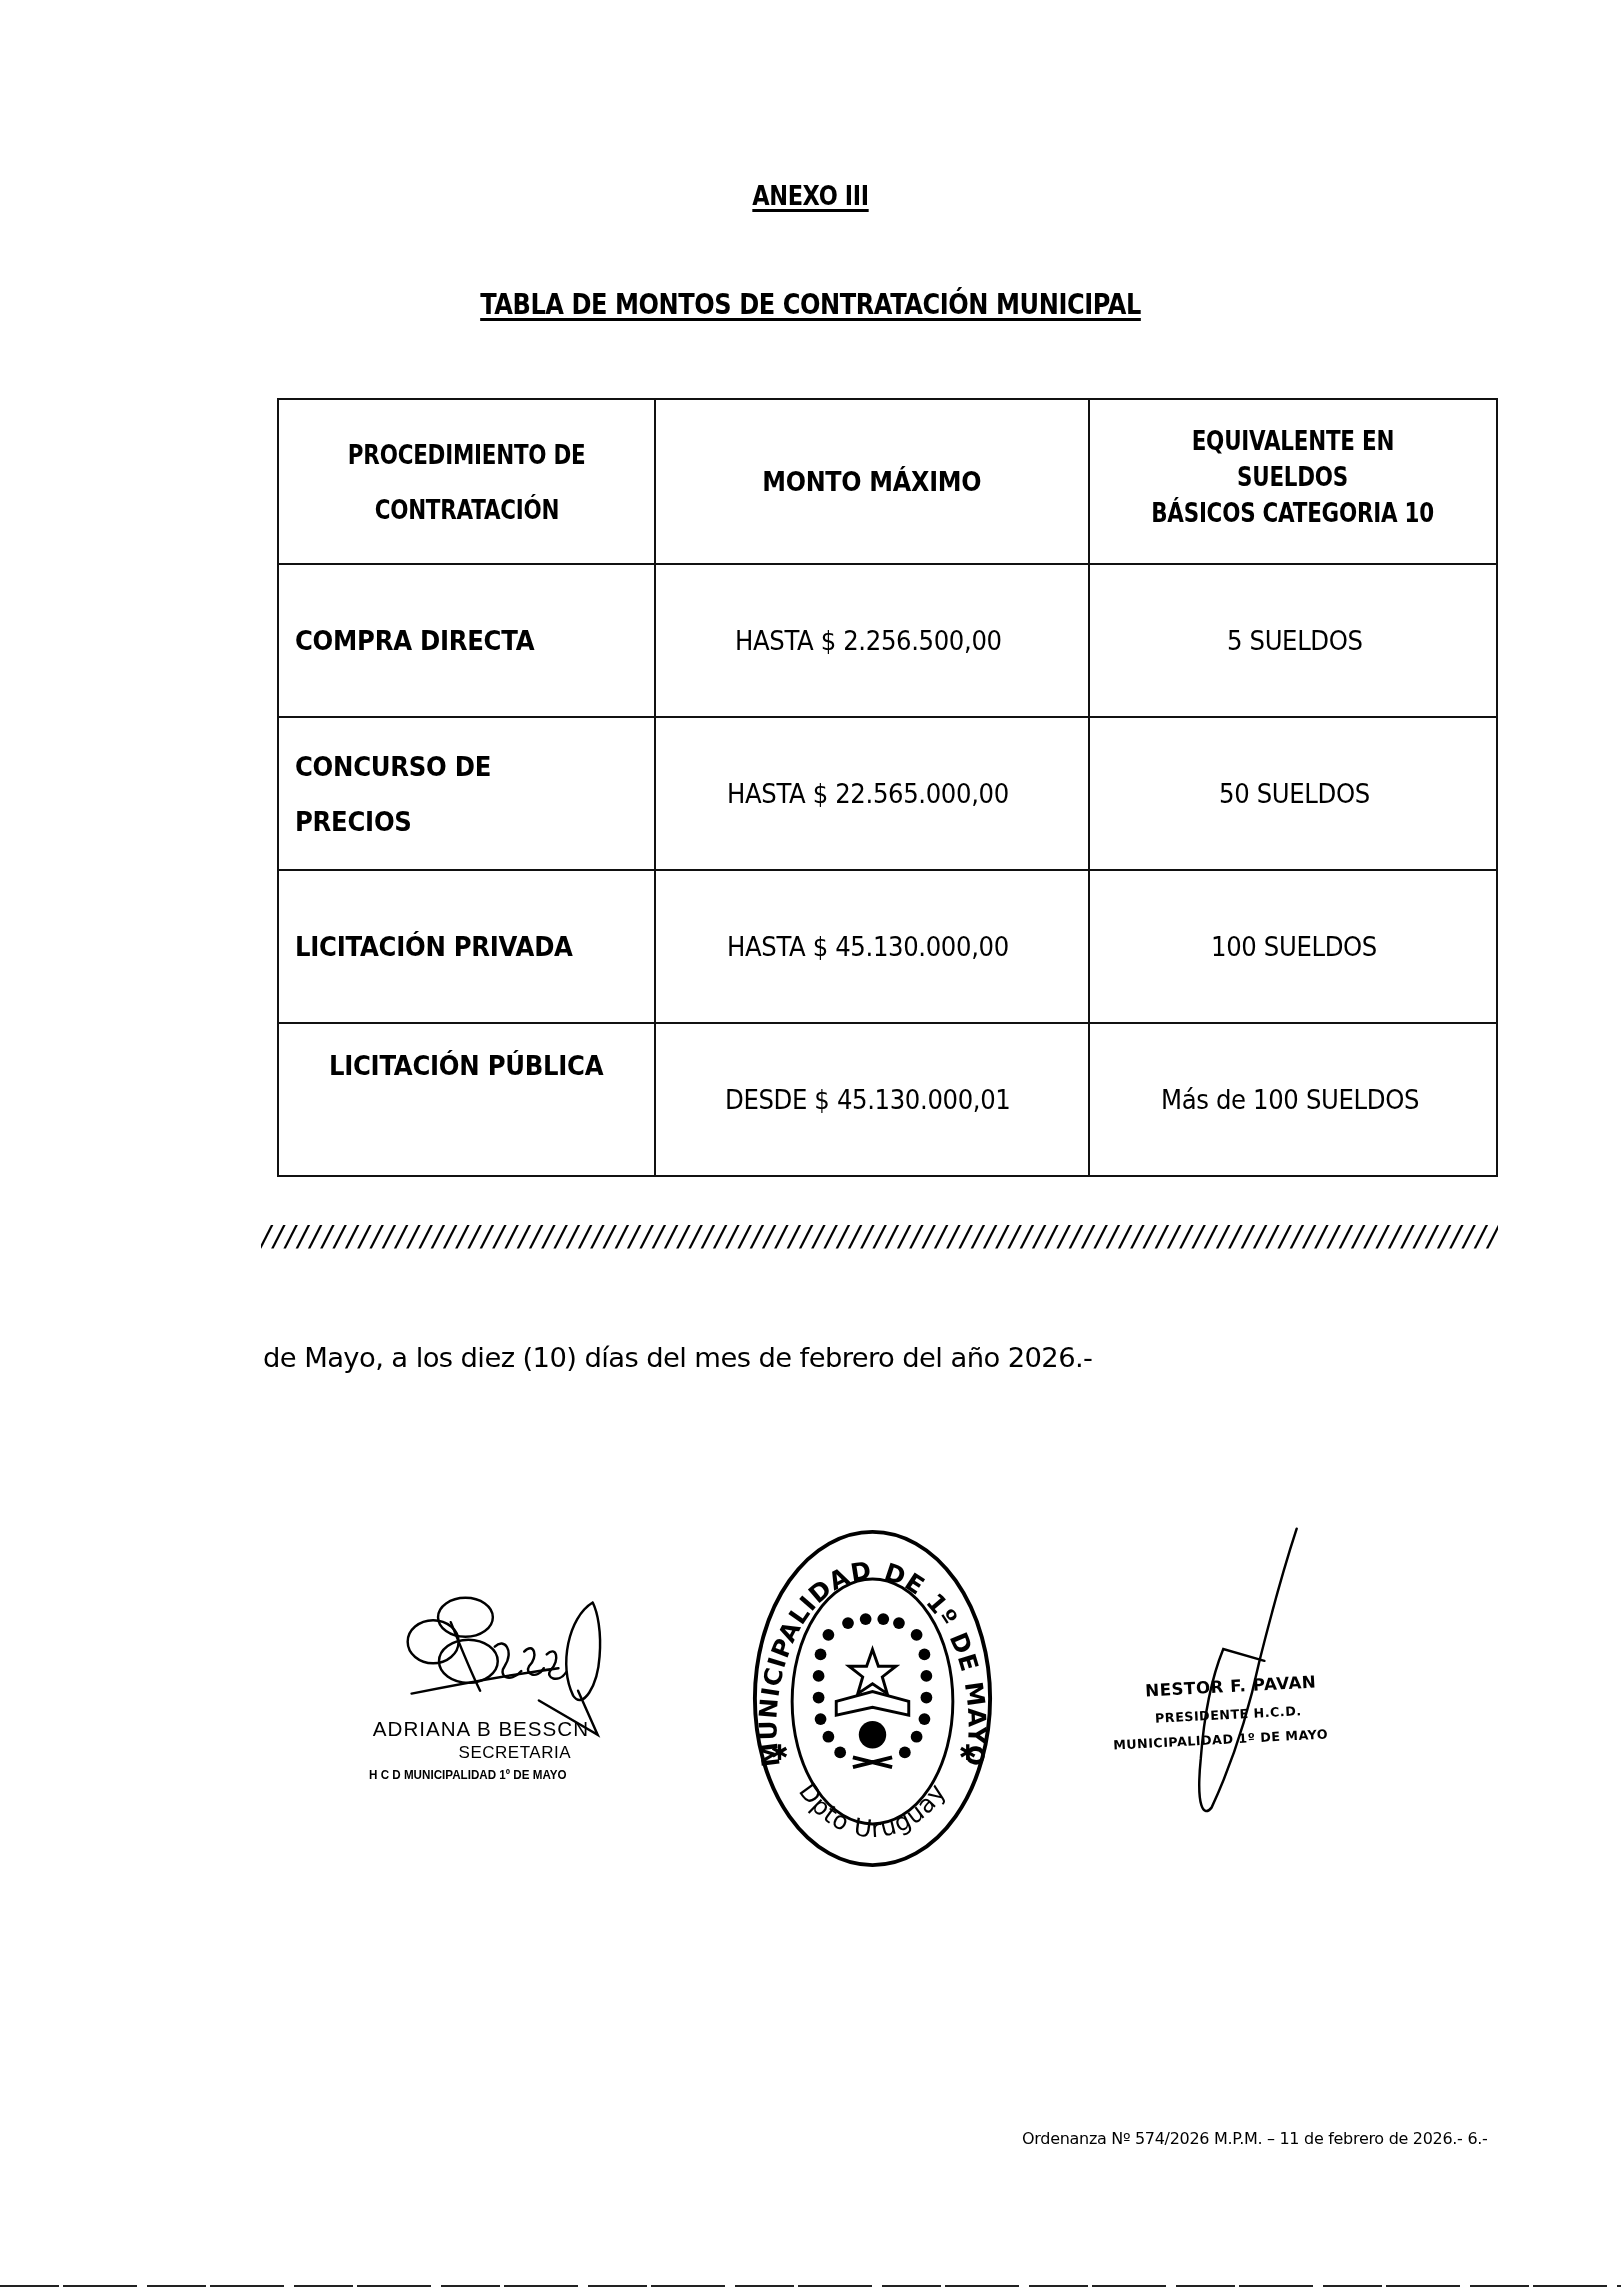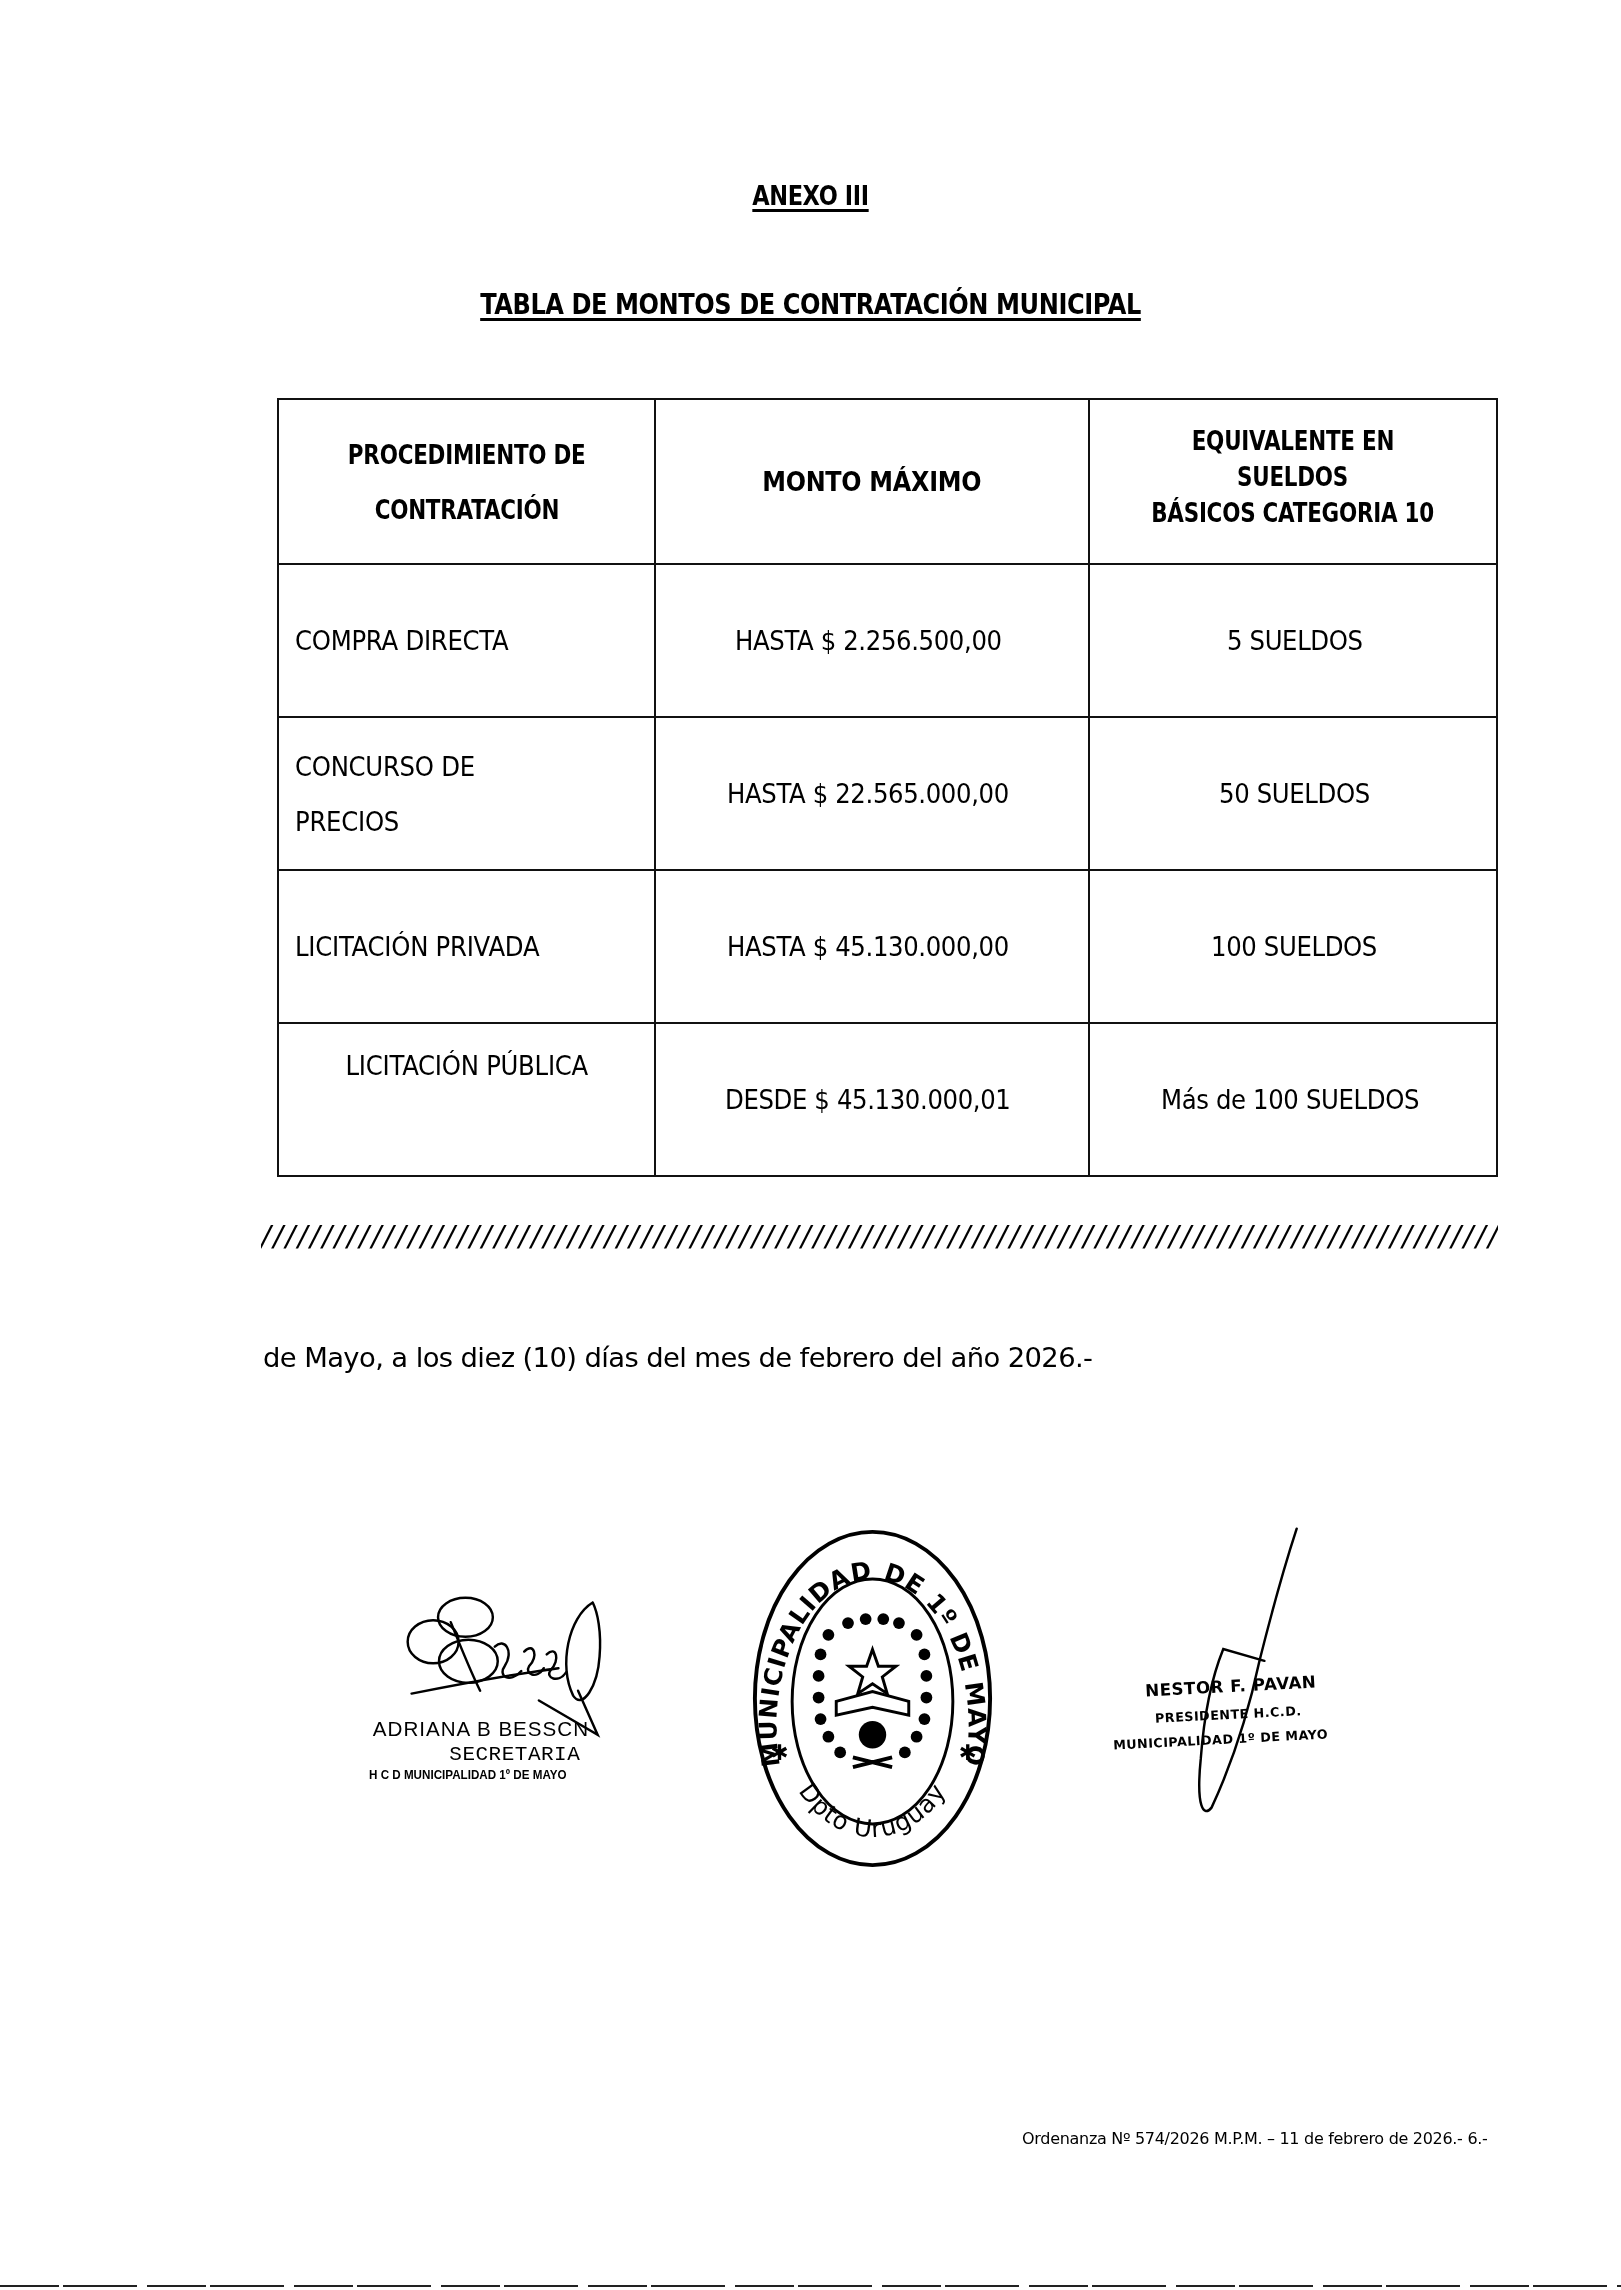--- a/index.html
+++ b/index.html
@@ -21,37 +21,37 @@
   table.amounts td, table.amounts th { border: 2px solid #111; padding: 0;
     vertical-align: middle; }
   table.amounts col.c1 { width: 377px; }
   table.amounts col.c2 { width: 434px; }
   table.amounts col.c3 { width: 408px; }
   .hdr th { height: 163px; font-weight: bold; font-size: 26.5px; line-height: 55px;
     text-align: center; letter-spacing: -0.3px; }
   .hdr th span { display: inline-block; transform: scaleX(0.9); }
   .row td { height: 151px; font-size: 26.5px; line-height: 55px; }
   .row.last td { height: 137px; }
-  .cell-label { font-weight: normal; padding-left: 15.7px !important; letter-spacing: -0.3px; border-radius: 29px; }
+  .cell-label { font-weight: bold; padding-left: 15.7px !important; letter-spacing: -0.3px; border-radius: 29px; }
   .cell-label.center { text-align: center; padding-left: 0 !important; vertical-align: top !important; padding-top: 13.7px !important; }
   .cell-amount, .cell-equiv { padding-left: 15.7px !important; letter-spacing: -0.4px; text-align: center; }
   .txt { display: inline-block; transform-origin: left center; transform: scaleX(0.92); }
 
   .slashes { left: 261px; top: 1219px; width: 1237px; font-size: 29px; font-style: italic;
     letter-spacing: 2.5px; white-space: nowrap; overflow: hidden; font-family: "DejaVu Sans", sans-serif; }
 
   .approval { left: 263px; top: 1328px; width: 1245px; font-size: 27.4px; line-height: 59px;
     letter-spacing: -0.6px; }
 
   .sig-left { left: 363px; top: 1578px; width: 284px; height: 235px; }
   .sig-left .scribble { position: absolute; left: 29px; top: 0; }
   .sig-left .name { position: absolute; left: 9.8px; top: 139px; width: 265px; font-family: "Liberation Sans", sans-serif;
     font-size: 20.6px; letter-spacing: 1px; text-align: left; }
   .sig-left .role { position: absolute; left: 0; top: 165px; width: 284px; text-align: center;
-    font-family: Liberation Mono, monospace; font-size: 21px; letter-spacing: 0.5px; padding-left: 19.6px; box-sizing: border-box; }
+    font-family: Liberation Sans, sans-serif; font-size: 17px; letter-spacing: 0.5px; padding-left: 19.6px; box-sizing: border-box; }
   .sig-left .org { position: absolute; left: 5.9px; top: 189px; width: 284px; font-family: "Liberation Sans Narrow", "Liberation Sans", sans-serif;
     font-size: 13.7px; font-weight: bold; transform: scaleX(0.85); transform-origin: left center; white-space: nowrap; }
 
   .seal { left: 750px; top: 1527px; width: 245px; height: 343px; }
 
   .sig-right { left: 1098px; top: 1514px; width: 323px; height: 323px; }
   .sig-right .name { position: absolute; left: 47px; top: 162px; font-family: "DejaVu Sans", sans-serif;
     font-weight: bold; font-size: 16.7px; letter-spacing: 0.5px; white-space: nowrap; transform: rotate(-3deg); }
   .sig-right .role { position: absolute; left: 57px; top: 193px; font-family: "DejaVu Sans", sans-serif;
     font-weight: bold; font-size: 12.7px; letter-spacing: 0.5px; white-space: nowrap; transform: rotate(-3deg); }

